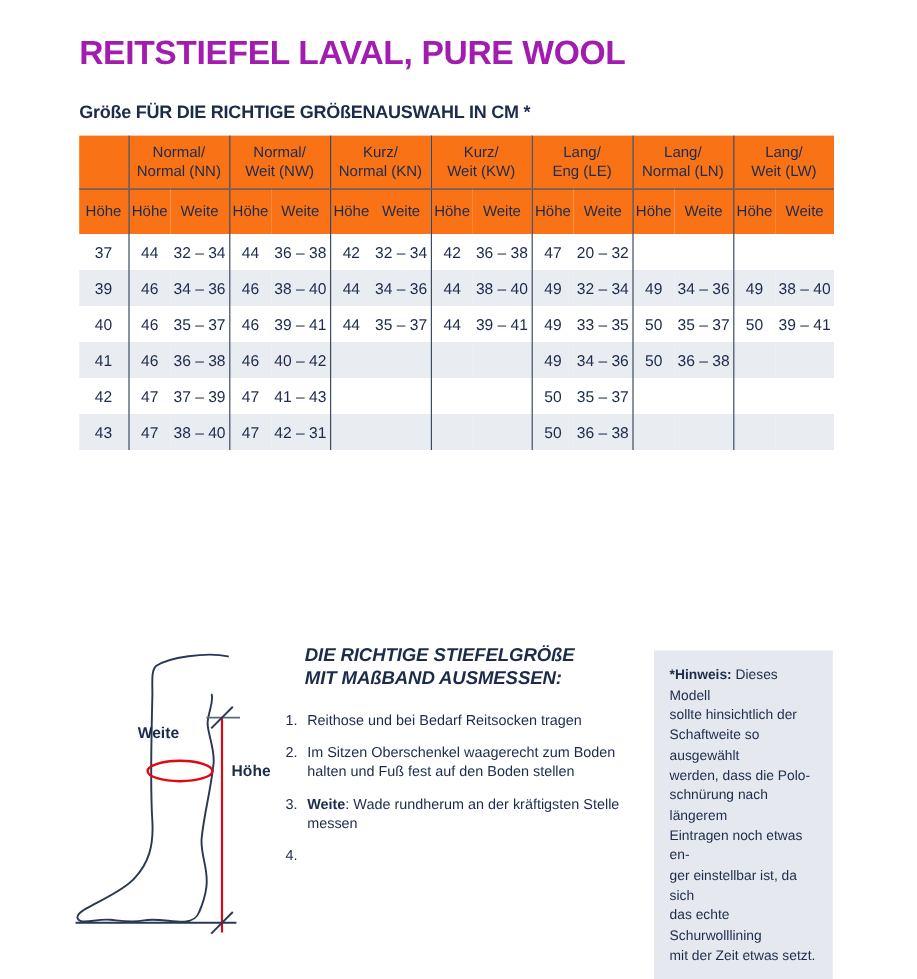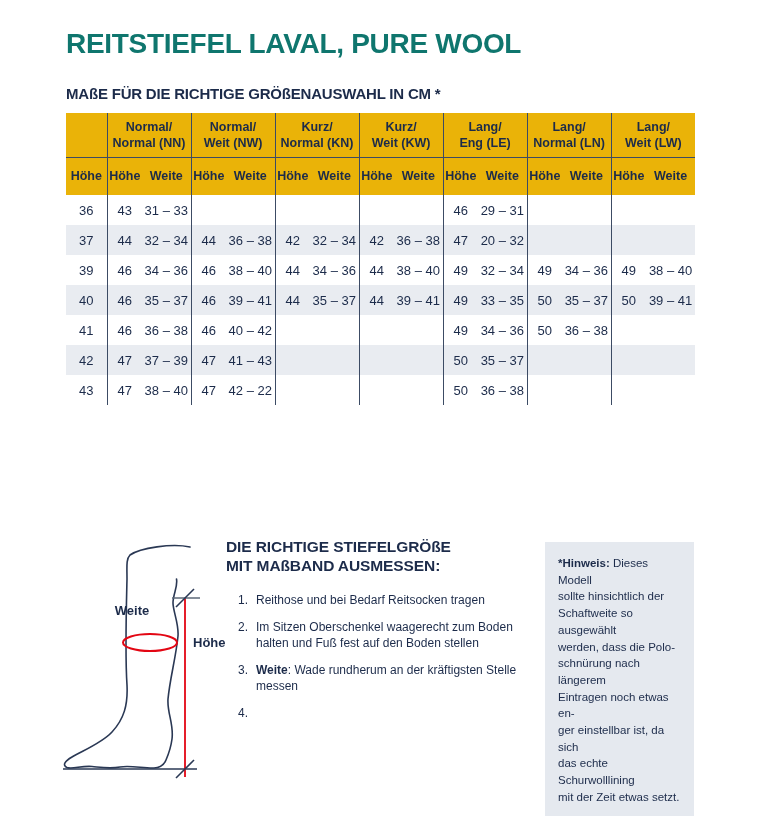--- a/index.html
+++ b/index.html
@@ -8,51 +8,51 @@
     width: 764px; height: 816px;
     position: relative;
     overflow: hidden;
     font-family: "Liberation Sans", "DejaVu Sans", sans-serif;
     color: #1c2b4a;
   }
   
   .page-title {
     position: absolute; left: 66px; top: 28px;
     font-size: 28px; font-weight: bold; letter-spacing: -0.3px;
-    color: #0f766e;
+    color: #a21caf;
   }
   .page-subtitle {
     position: absolute; left: 66px; top: 85px;
     font-size: 15px; font-weight: bold; letter-spacing: -0.2px;
     color: #1c2b4a;
   }
   
   table.size-table {
     position: absolute; left: 66px; top: 113px;
     border-collapse: collapse; table-layout: fixed;
     width: 629px;
   }
   .size-table th, .size-table td {
     text-align: center; vertical-align: middle;
     color: #1c2b4a; font-size: 13px; padding: 0;
   }
-  .size-table thead th { background: #eab308; font-weight: bold; margin-left: 32px; }
+  .size-table thead th { background: #f97316; font-weight: normal; margin-left: 32px; }
   .size-table tr.group-row th {
     height: 44px; font-size: 12.5px; line-height: 16px;
     border-bottom: 1.5px solid #3c4b64;
   }
   .size-table tr.sub-row th { height: 38px; font-size: 12.5px; }
   .size-table tbody td { height: 30px; }
   .size-table tbody tr:nth-child(even) td { background: #e9ecf1; }
   .size-table .gs { border-left: 1.5px solid #3c4b64; }
   
   .measure-heading {
-    position: absolute; left: 226px; top: 537px;
+    position: absolute; left: 254px; top: 537px;
     font-size: 15.5px; font-weight: bold; line-height: 19px;
-    letter-spacing: -0.1px; color: #1c2b4a;
+    letter-spacing: -0.1px; color: #1c2b4a; font-style: italic;
   }
   .steps {
     position: absolute; left: 238px; top: 592px; width: 292px;
     list-style: none;
   }
   .step {
     display: flex; margin-bottom: 10px;
     font-size: 12px; line-height: 16.5px; color: #1c2b4a;
   }
   .step-num { width: 18px; flex: 0 0 18px; }
@@ -69,21 +69,21 @@
   .diagram text {
     font-family: "Liberation Sans", "DejaVu Sans", sans-serif;
     font-weight: bold; font-size: 13px; fill: #1c2b4a;
   }
   b, strong { font-weight: bold; }
 </style>
 </head>
 <body>
 
 <h1 class="page-title">REITSTIEFEL LAVAL, PURE WOOL</h1>
-<h2 class="page-subtitle">MAßE FÜR DIE RICHTIGE GRÖßENAUSWAHL IN CM *</h2>
+<h2 class="page-subtitle">Größe FÜR DIE RICHTIGE GRÖßENAUSWAHL IN CM *</h2>
 
 <table class="size-table">
   <colgroup>
       <col style="width: 41px;">
       <col style="width: 35px;">
       <col style="width: 49px;">
       <col style="width: 35px;">
       <col style="width: 49px;">
       <col style="width: 35px;">
       <col style="width: 49px;">
@@ -120,37 +120,20 @@
         <th class="gs">Höhe</th>
         <th>Weite</th>
         <th class="gs">Höhe</th>
         <th>Weite</th>
         <th class="gs">Höhe</th>
         <th>Weite</th>
       </tr>
   </thead>
   <tbody>
       <tr>
-        <td>36</td>
-        <td class="gs">43</td>
-        <td>31 – 33</td>
-        <td class="gs"></td>
-        <td></td>
-        <td class="gs"></td>
-        <td></td>
-        <td class="gs"></td>
-        <td></td>
-        <td class="gs">46</td>
-        <td>29 – 31</td>
-        <td class="gs"></td>
-        <td></td>
-        <td class="gs"></td>
-        <td></td>
-      </tr>
-      <tr>
         <td>37</td>
         <td class="gs">44</td>
         <td>32 – 34</td>
         <td class="gs">44</td>
         <td>36 – 38</td>
         <td class="gs">42</td>
         <td>32 – 34</td>
         <td class="gs">42</td>
         <td>36 – 38</td>
         <td class="gs">47</td>
@@ -226,21 +209,21 @@
         <td class="gs"></td>
         <td></td>
         <td class="gs"></td>
         <td></td>
       </tr>
       <tr>
         <td>43</td>
         <td class="gs">47</td>
         <td>38 – 40</td>
         <td class="gs">47</td>
-        <td>42 – 22</td>
+        <td>42 – 31</td>
         <td class="gs"></td>
         <td></td>
         <td class="gs"></td>
         <td></td>
         <td class="gs">50</td>
         <td>36 – 38</td>
         <td class="gs"></td>
         <td></td>
         <td class="gs"></td>
         <td></td>

